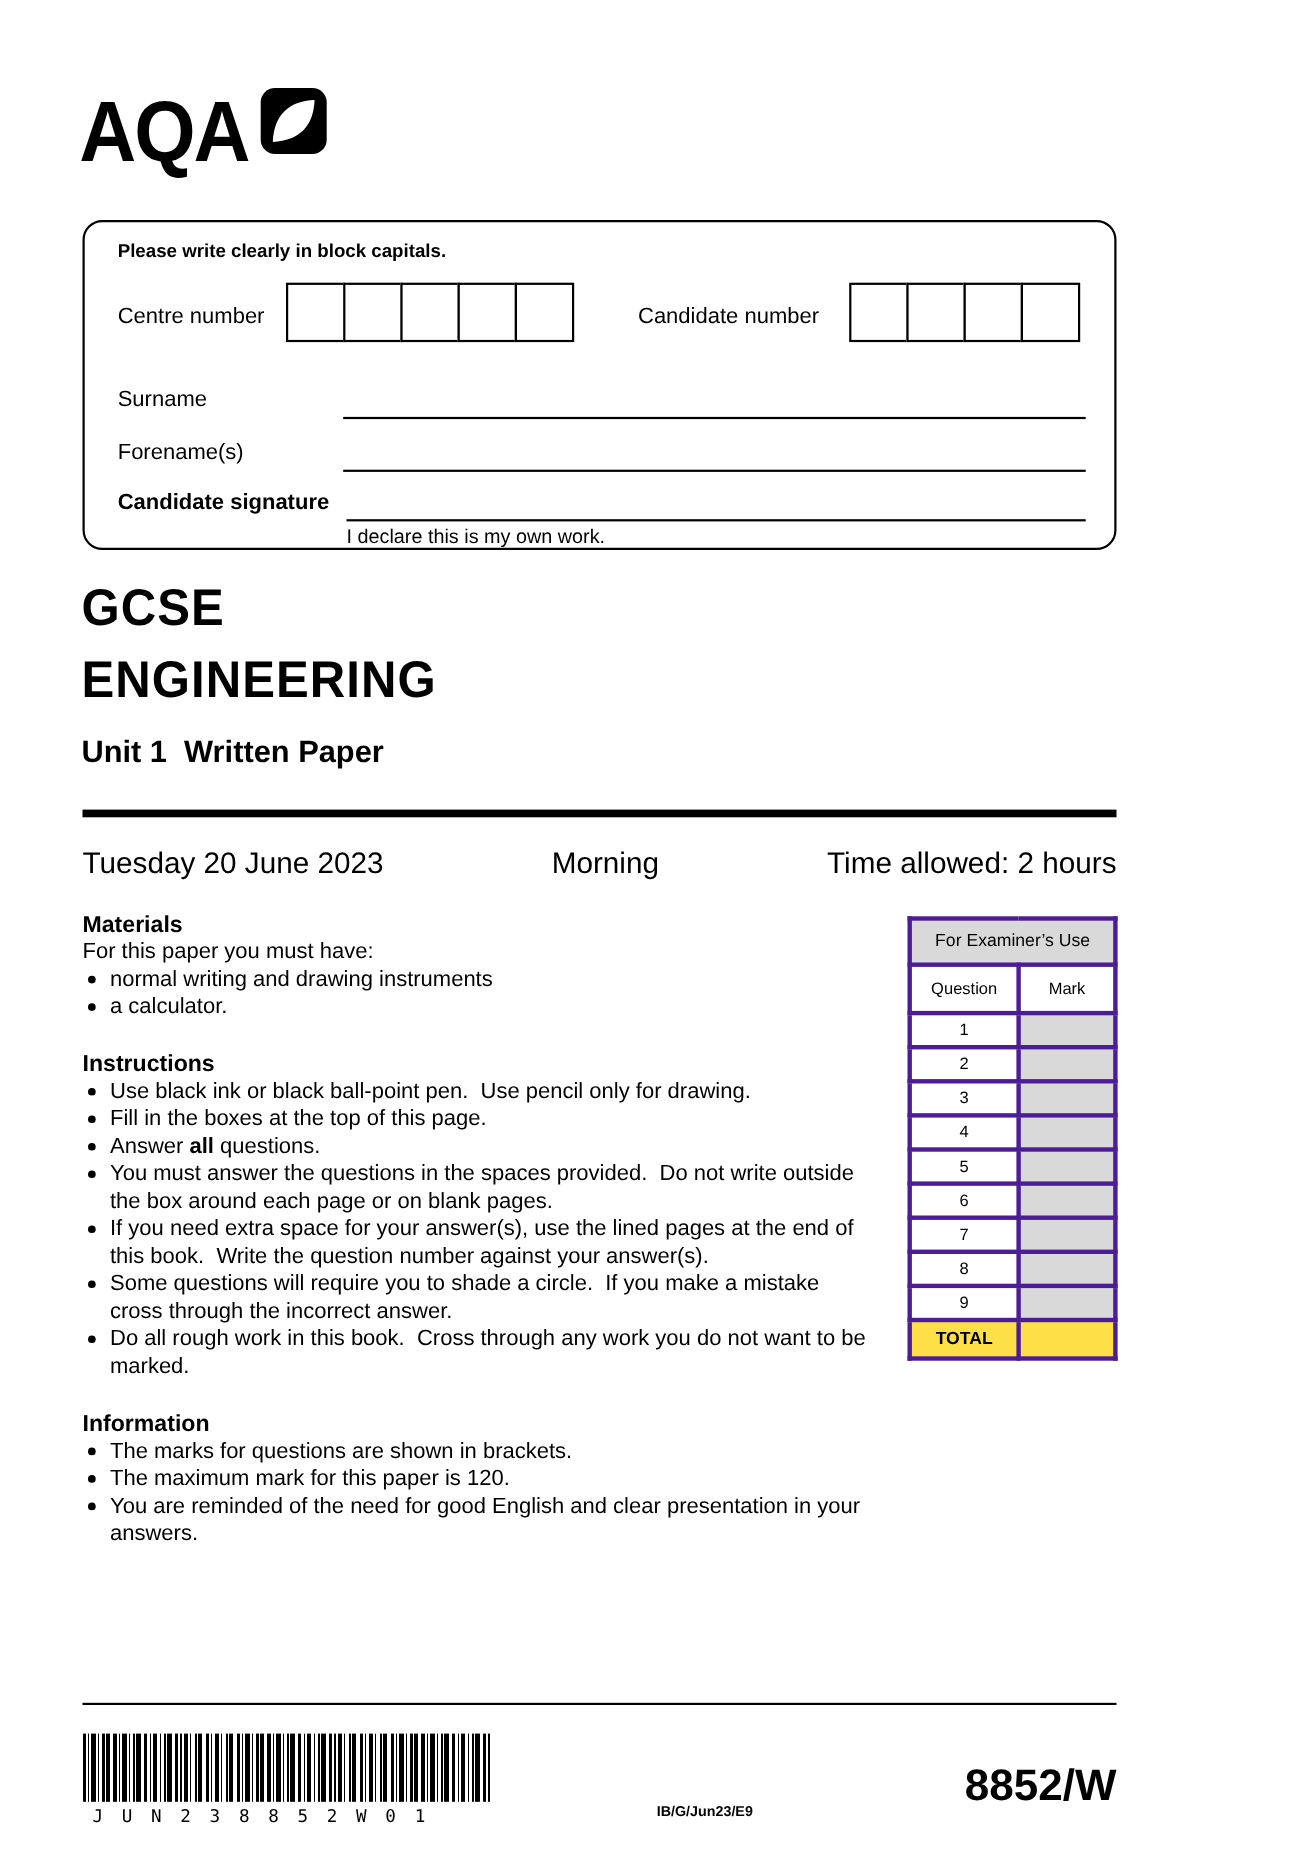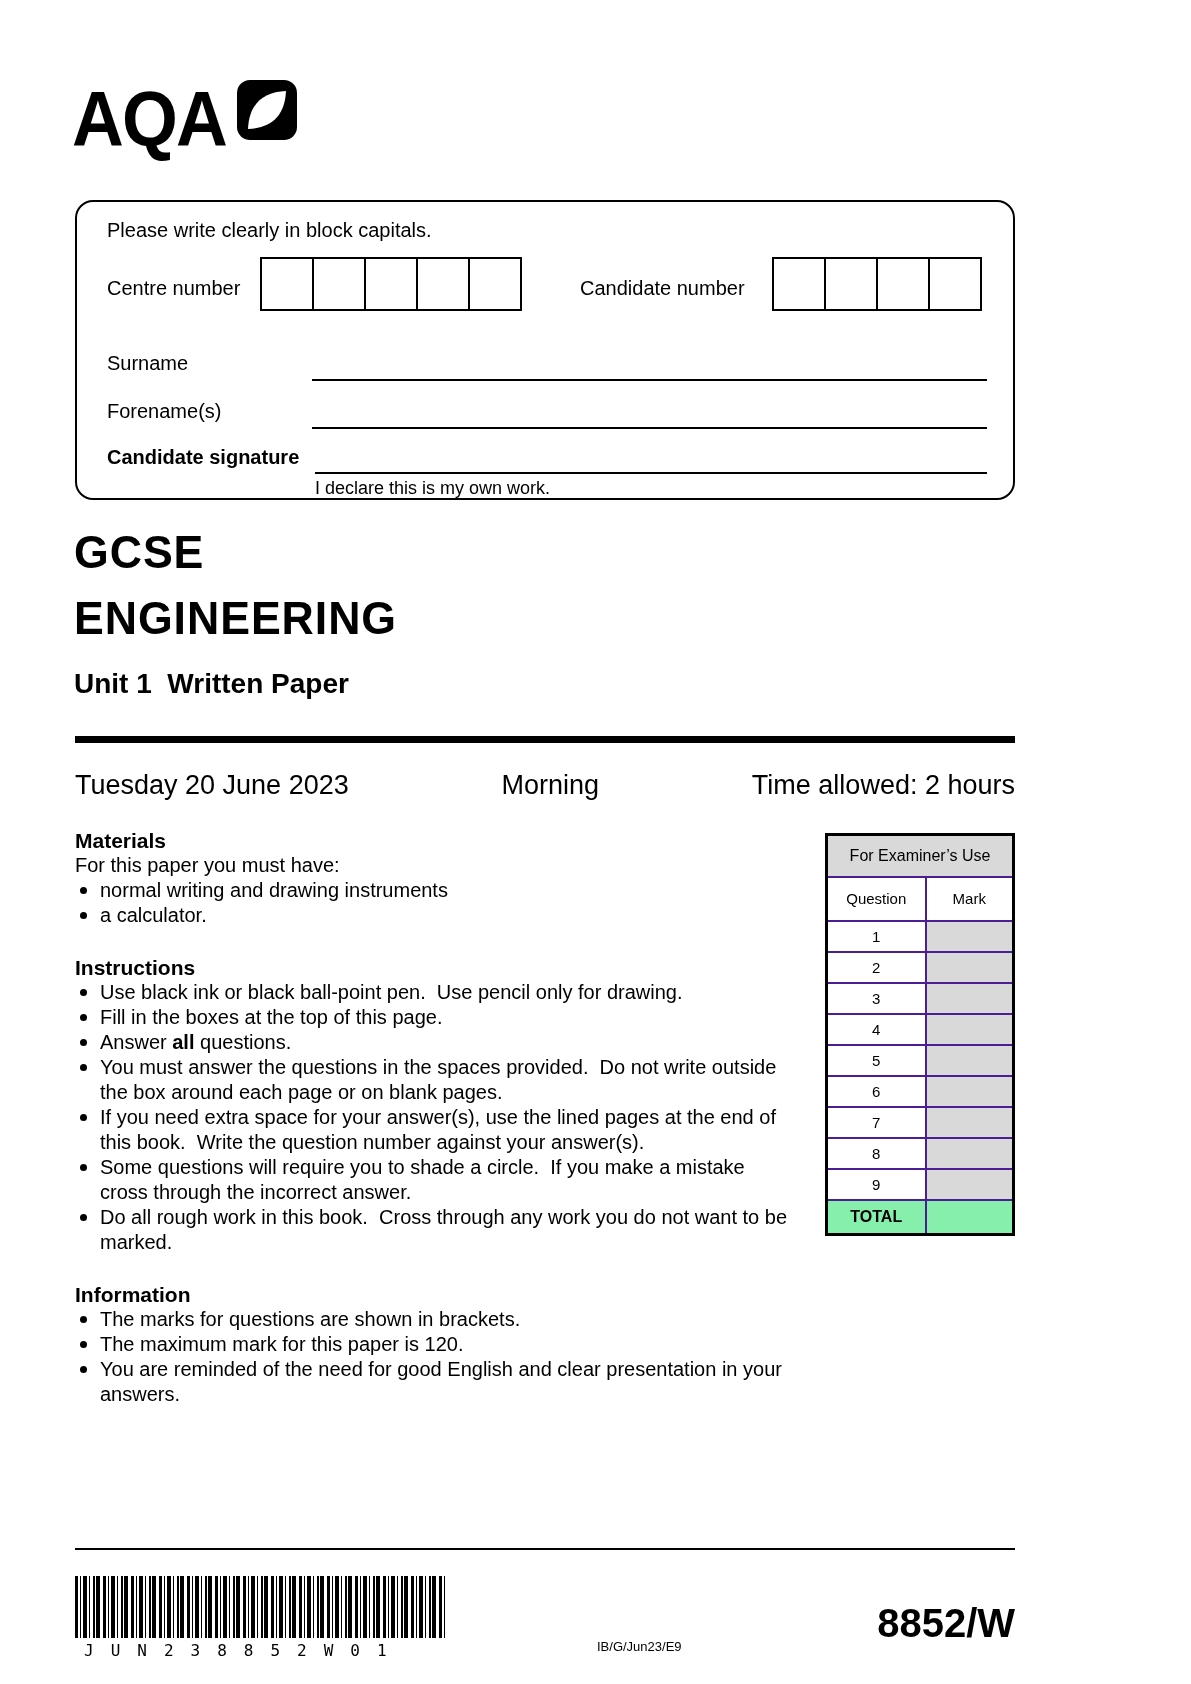--- a/index.html
+++ b/index.html
@@ -16,21 +16,21 @@
   
   .logo { position:absolute; left:72px; top:80px; display:flex; align-items:flex-start; }
   .logo-text { font-size:78px; font-weight:bold; letter-spacing:-2px; line-height:1; transform:scaleX(0.92); transform-origin:left top; }
   .logo-leaf { margin-left:-4px; margin-top:-2px; }
 
   
   .cand-box {
     position:absolute; left:75px; top:200px; width:940px; height:300px;
     border:2px solid #000; border-radius:18px; background:#fff;
   }
-  .cand-box .instruction { position:absolute; left:30px; top:17px; font-size:20px; }
+  .cand-box .instruction { position:absolute; left:30px; top:17px; font-size:17px;font-weight:bold; }
   .field-label { position:absolute; font-size:20px; }
   .cellrow { position:absolute; display:flex; }
   .cell { width:54px; height:54px; background:#fff; border:2px solid #000; margin-left:-2px; }
   .cell:first-child { margin-left:0; }
   .hline { position:absolute; height:0; border-top:2px solid #000; }
   .declaration { position:absolute; left:238px; top:276px; font-size:18px; }
 
   
   .qualification { position:absolute; left:74px; top:524px; font-size:47px; font-weight:bold; letter-spacing:1px; transform:scaleX(0.95); transform-origin:left top; }
   .subject       { position:absolute; left:74px; top:590px; font-size:47px; font-weight:bold; letter-spacing:1px; transform:scaleX(0.95); transform-origin:left top; }
@@ -44,41 +44,41 @@
   .content-col { position:absolute; left:75px; top:828px; width:722px; font-size:20px; line-height:25px; }
   .sec-head { font-size:21px; font-weight:bold; }
   .content-col p { white-space:pre-wrap; }
   .blist { list-style:none; }
   .blist li { position:relative; padding-left:25px; white-space:pre-wrap; }
   .blist li::before { content:""; position:absolute; left:5px; top:9px; width:7px; height:7px; border-radius:50%; background:#000; }
   .gap { height:27px; }
 
   
   .exam-table { position:absolute; left:825px; top:833px; border-collapse:collapse; border:3px solid #000; font-size:16px; }
-  .exam-table th, .exam-table td { border:2px solid #4c1d95; text-align:center; padding:0; font-weight:normal; }
+  .exam-table th, .exam-table td { border:4px solid #4c1d95; text-align:center; padding:0; font-weight:normal; }
   .exam-table .t-title { background:#d9d9d9; height:42px; font-size:16px; }
   .exam-table .t-colhead { height:44px; font-size:15px; }
   .exam-table .q-col { width:99px; }
   .exam-table .m-col { width:88px; }
   .exam-table .t-row td { height:31px; font-size:15px; }
   .exam-table .mark-cell { background:#d9d9d9; }
-  .exam-table .t-total td { height:35px; background:#86efac; }
+  .exam-table .t-total td { height:35px; background:#fde047; }
   .exam-table .t-total .total-label { font-weight:bold; font-size:16px; }
 
   
   .thin-rule { position:absolute; left:75px; top:1548px; width:940px; height:0; border-top:2px solid #000; }
   .barcode {
     position:absolute; left:75px; top:1576px; width:372px; height:62px;
     background:repeating-linear-gradient(90deg,
       #000 0 3px, #fff 3px 5px, #000 5px 6px, #fff 6px 8px,
       #000 8px 12px, #fff 12px 14px, #000 14px 15px, #fff 15px 18px,
       #000 18px 20px, #fff 20px 21px, #000 21px 25px, #fff 25px 28px);
   }
   .barcode-text { position:absolute; left:84px; top:1641px; font-family:"DejaVu Sans Mono", monospace; font-size:16px; letter-spacing:17px; white-space:nowrap; }
-  .doc-ref { position:absolute; left:597px; top:1639px; font-size:13px; font-weight:normal; }
+  .doc-ref { position:absolute; left:597px; top:1639px; font-size:13px; font-weight:bold; }
   .paper-code { position:absolute; right:176px; top:1601px; font-size:40px; font-weight:bold;text-align:right; }
 </style>
 </head>
 <body>
 
 <div class="page">
 
   <div class="logo">
     <span class="logo-text">AQA</span>
     <svg class="logo-leaf" width="64" height="64" viewBox="0 0 64 64">

